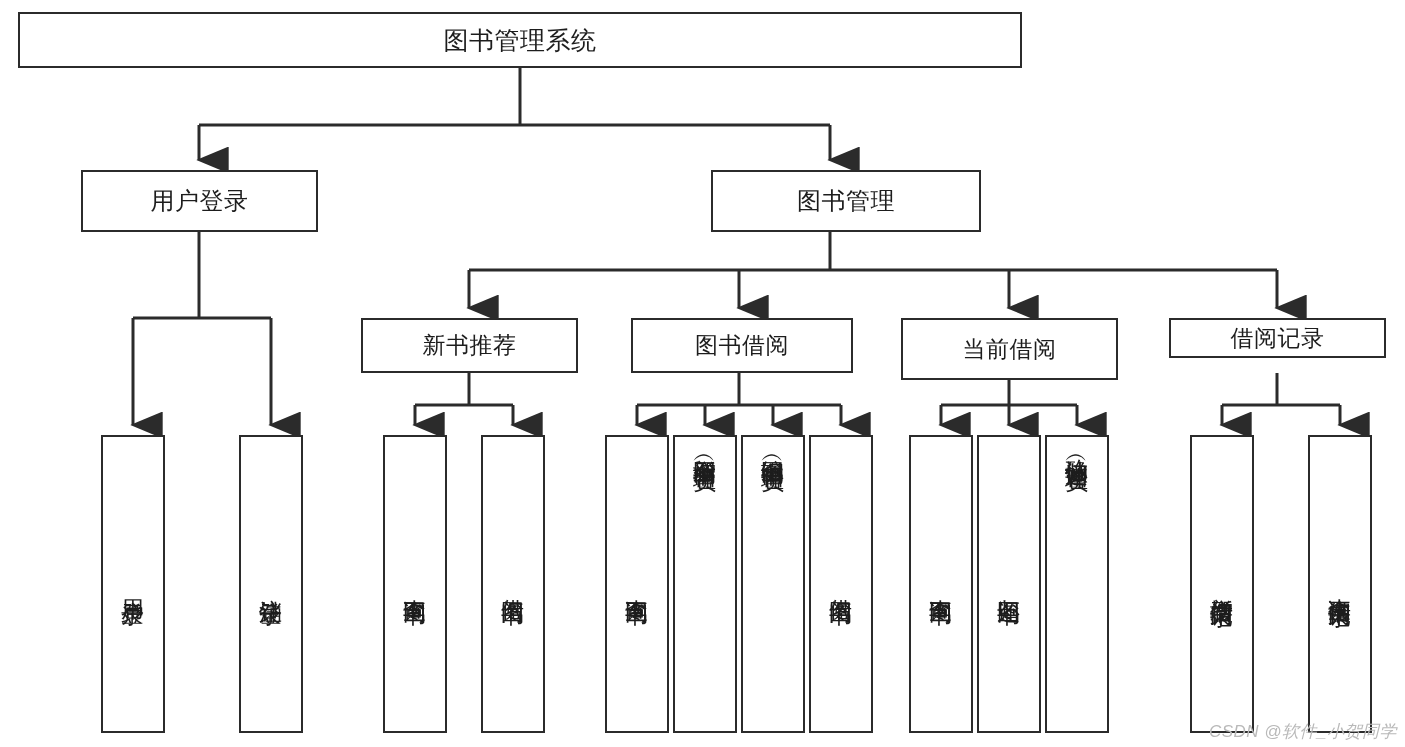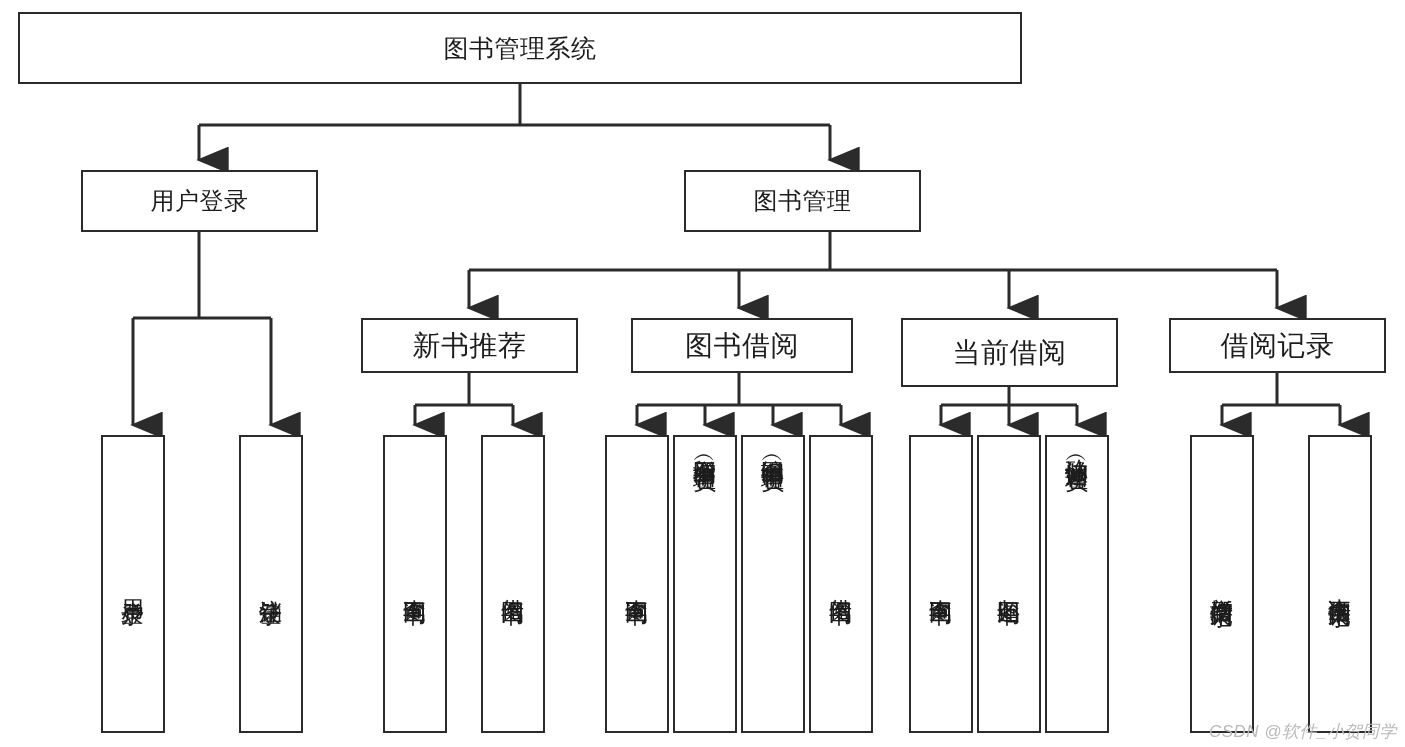--- a/index.html
+++ b/index.html
@@ -32,21 +32,21 @@
     align-items: center;
     justify-content: center;
     color: #1d1d1d;
   }
   .node .label {
     white-space: nowrap;
     letter-spacing: 0.5px;
   }
   .node.root .label { font-size: 25px; }
   .node.lvl2 .label { font-size: 24px; }
-  .node.lvl3 .label { font-size: 28px; }
+  .node.lvl3 .label { font-size: 23px; }
   .leafwrap {
     position: absolute;
     box-sizing: border-box;
     border: 2px solid #2b2b2b;
     background: #ffffff;
     display: flex;
     justify-content: center;
     align-items: center;
   }
   .leafwrap .label {
@@ -121,41 +121,41 @@
       <path d="M 1009 405 L 1009 425" marker-end="url(#arrow)"></path>
       <path d="M 1077 405 L 1077 425" marker-end="url(#arrow)"></path>
 
       <path d="M 1277 373 L 1277 405"></path>
       <path d="M 1222 405 L 1340 405"></path>
       <path d="M 1222 405 L 1222 425" marker-end="url(#arrow)"></path>
       <path d="M 1340 405 L 1340 425" marker-end="url(#arrow)"></path>
     </g>
   </svg>
 
-  <div class="node root" style="left:18px; top:12px; width:1004px; height:72px;">
+  <div class="node root" style="left:18px; top:12px; width:1004px; height:56px;">
     <span class="label">图书管理系统</span>
   </div>
 
   <div class="node lvl2" style="left:81px; top:170px; width:237px; height:62px;">
     <span class="label">用户登录</span>
   </div>
-  <div class="node lvl2" style="left:684px; top:170px; width:237px; height:62px;">
+  <div class="node lvl2" style="left:711px; top:170px; width:270px; height:62px;">
     <span class="label">图书管理</span>
   </div>
 
   <div class="node lvl3" style="left:361px; top:318px; width:217px; height:55px;">
     <span class="label">新书推荐</span>
   </div>
   <div class="node lvl3" style="left:631px; top:318px; width:222px; height:55px;">
     <span class="label">图书借阅</span>
   </div>
-  <div class="node lvl3" style="left:901px; top:318px; width:217px; height:69px;">
+  <div class="node lvl3" style="left:901px; top:318px; width:217px; height:62px;">
     <span class="label">当前借阅</span>
   </div>
-  <div class="node lvl3" style="left:1169px; top:318px; width:217px; height:55px;align-items:center;">
+  <div class="node lvl3" style="left:1169px; top:318px; width:217px; height:40px;align-items:center;">
     <span class="label">借阅记录</span>
   </div>
 
   <div class="leafwrap" style="left:101px; top:435px; width:64px; height:298px;">
     <span class="label">用户登录</span>
   </div>
   <div class="leafwrap" style="left:239px; top:435px; width:64px; height:298px;">
     <span class="label">注销登录</span>
   </div>
 

